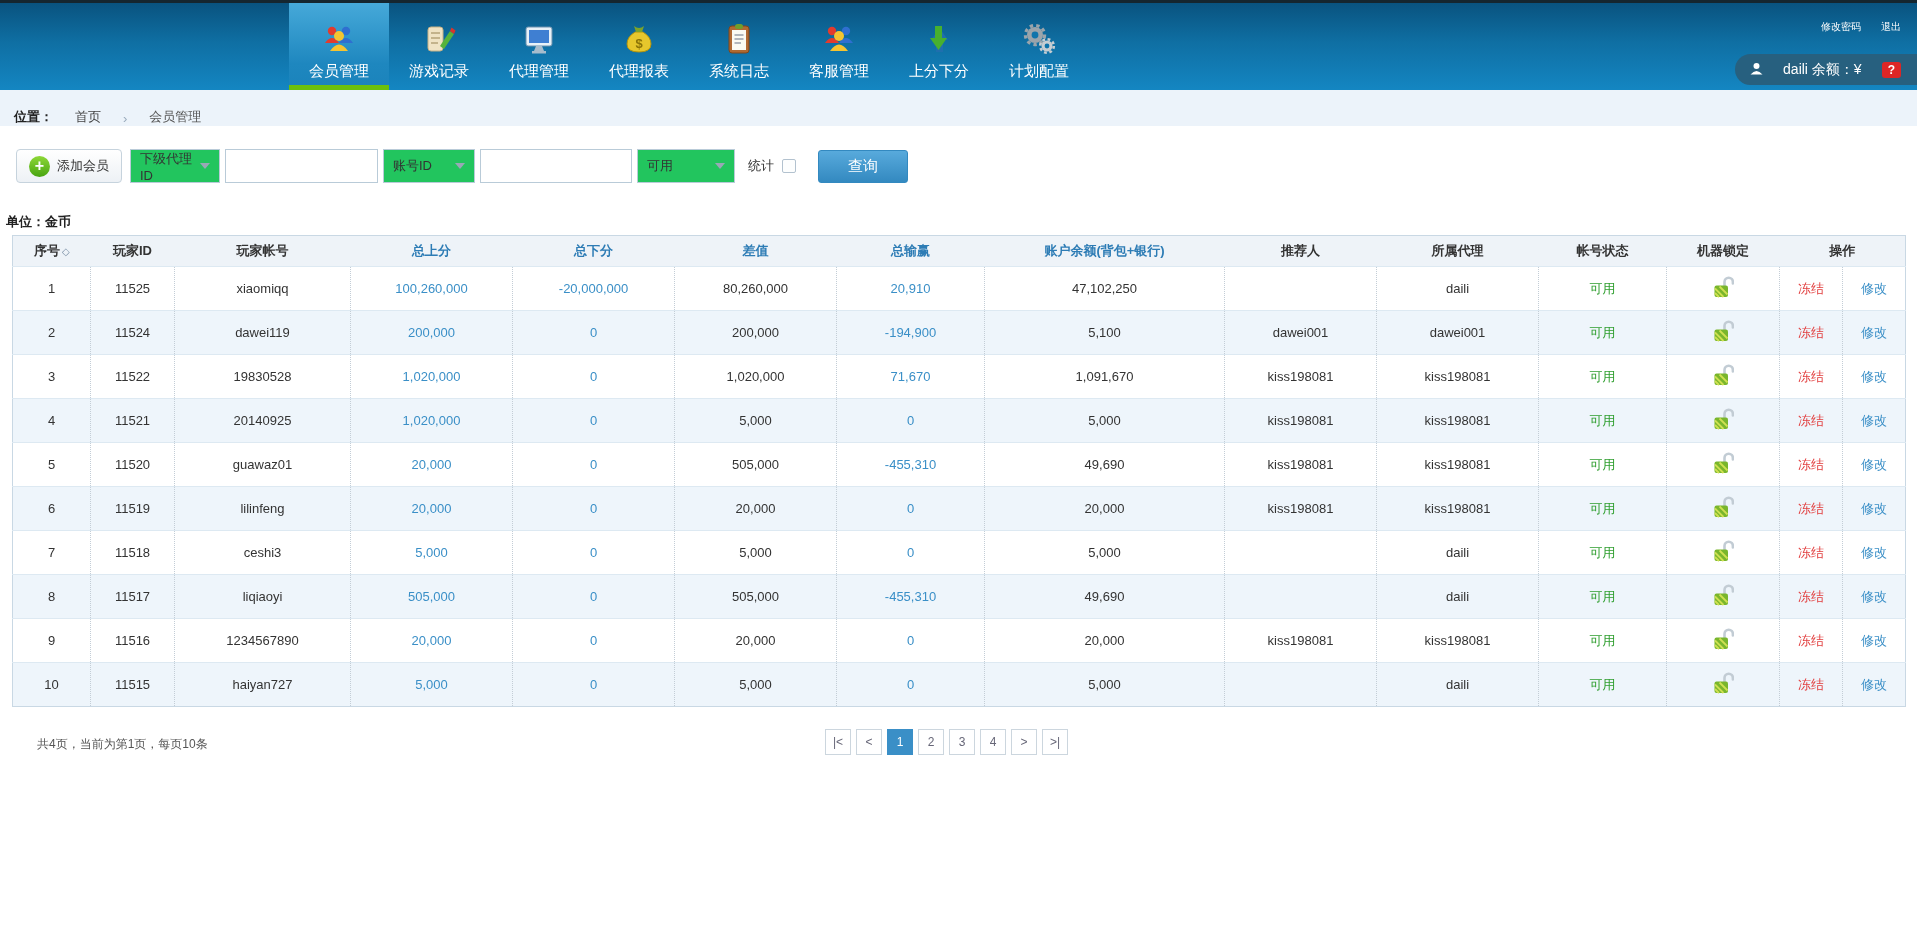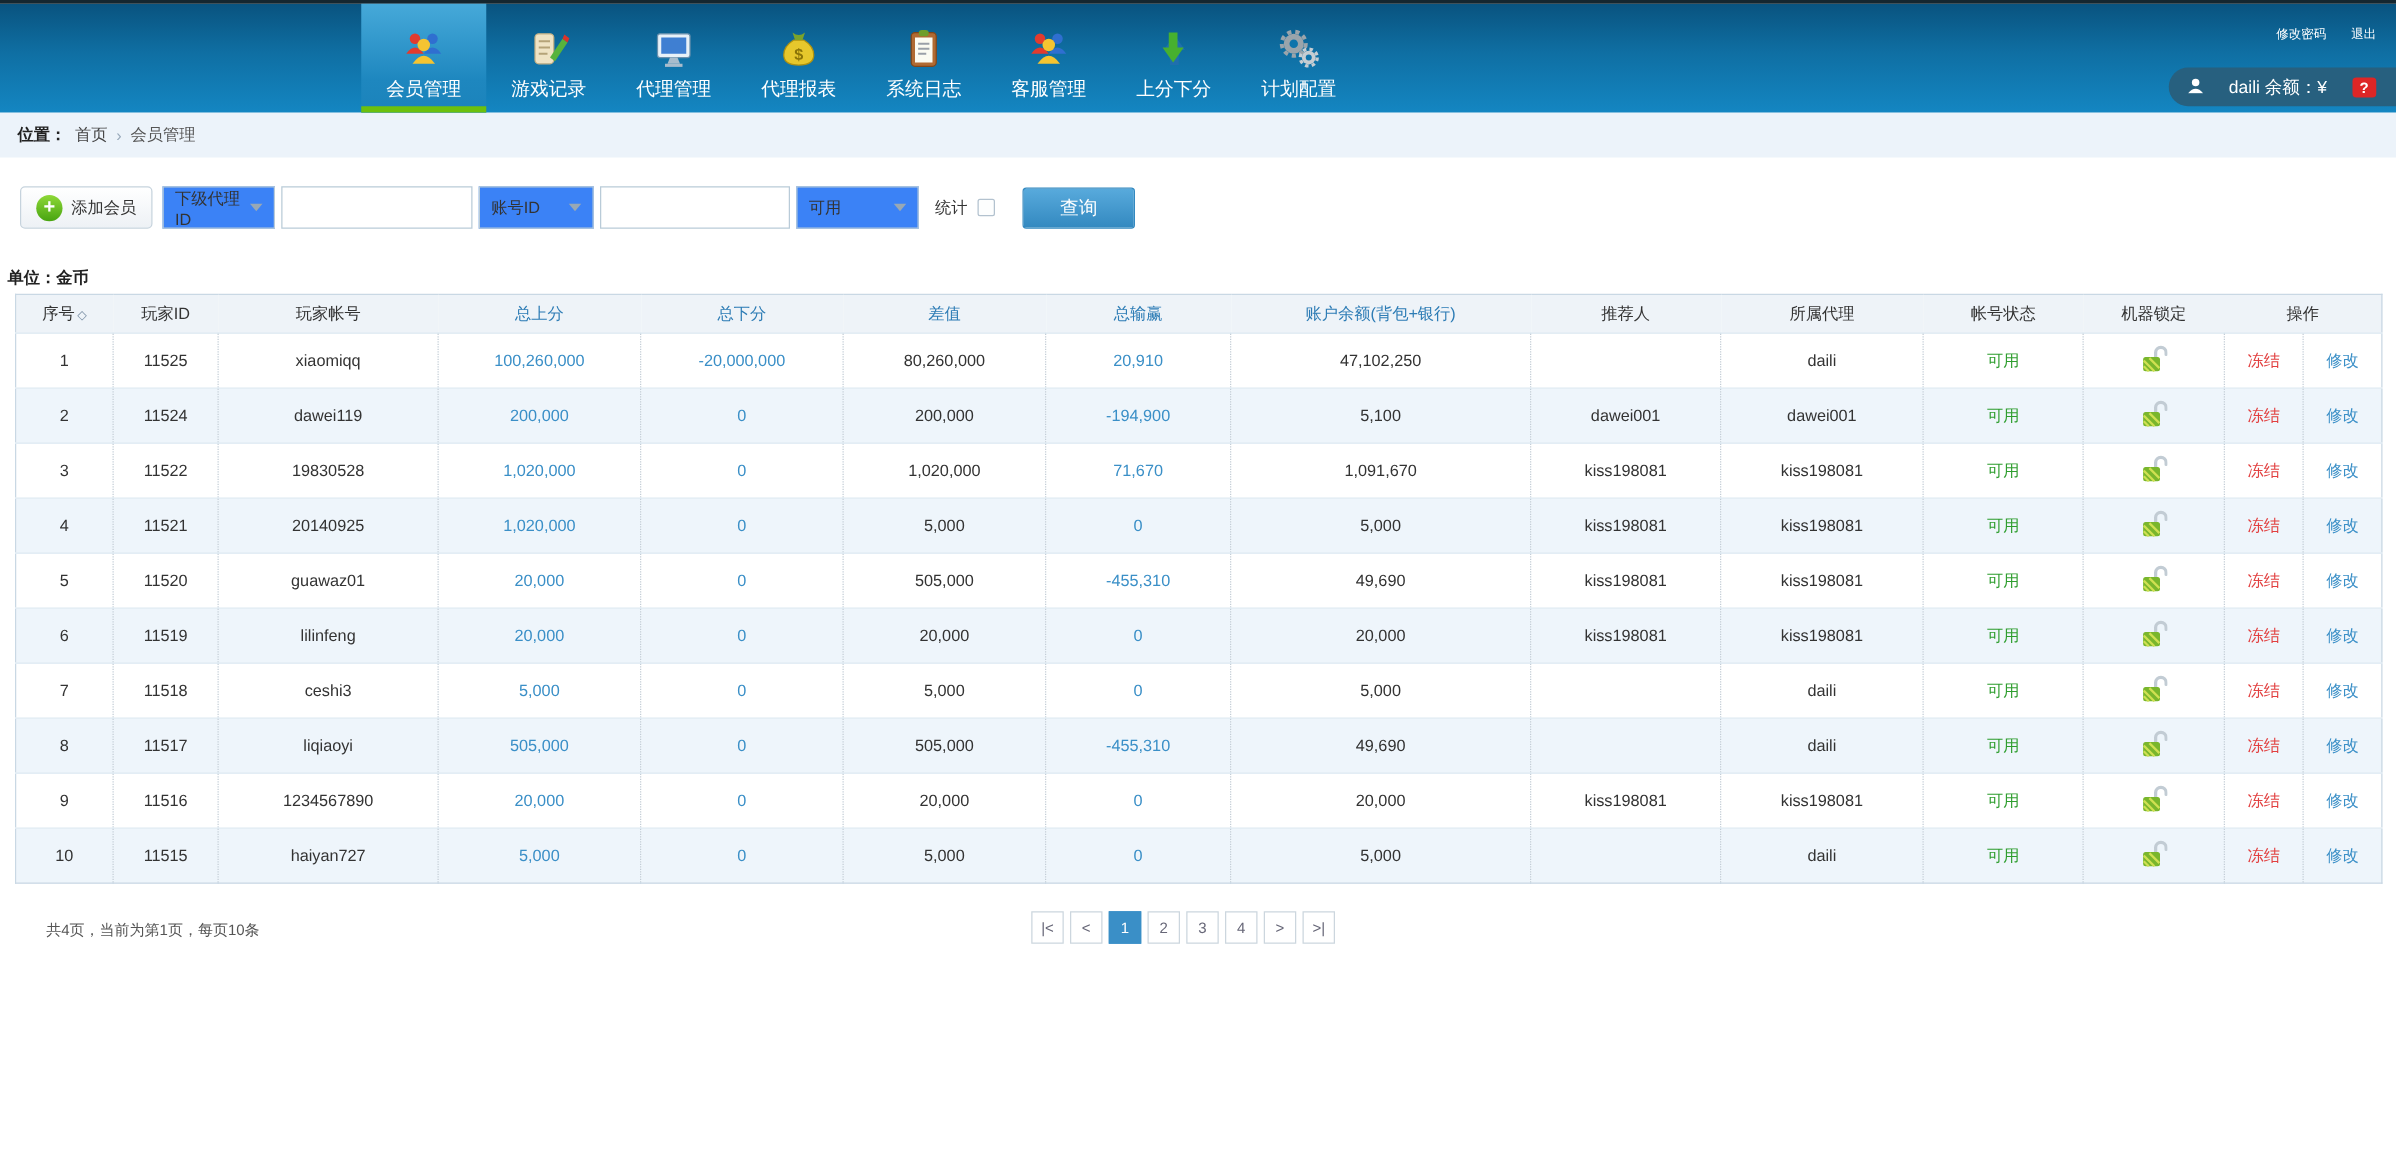--- a/index.html
+++ b/index.html
@@ -19,36 +19,36 @@
   .nav-item.active::after { content:""; position:absolute; left:0; right:0; bottom:0; height:5px; background:#6cc00d; }
   .top-links { position:absolute; top:17px; right:16px; display:flex; gap:20px; }
   .top-links a { color:#fff; font-size:10px; text-decoration:none; cursor:pointer; }
   .account-pill { position:absolute; top:51px; right:0; height:31px; background:#27607f;
     border-radius:16px 0 0 16px; display:flex; align-items:center; gap:20px;
     padding:0 16px 0 15px; color:#fff; font-size:14px; cursor:pointer; }
   .badge { background:#dd2626; color:#fff; border-radius:3px; font-size:12px;
     padding:1px 6px; font-weight:bold; cursor:pointer; }
 
   
-  .breadcrumb { height:36px; background:#ecf3fa; display:flex; align-items:center;
-    padding-left:14px; gap:7px; font-size:13px; color:#444; }
+  .breadcrumb { height:36px; background:#ecf3fa; display:flex; align-items:flex-end;
+    padding-left:14px; gap:22px; font-size:13px; color:#444; }
   .breadcrumb .loc { font-weight:bold; color:#222; }
   .breadcrumb a { color:#444; text-decoration:none; cursor:pointer; }
   .breadcrumb .sep { color:#9ab; }
   .breadcrumb .cur { color:#555; }
 
   
   .filter-bar { display:flex; align-items:center; margin:23px 0 0 16px; height:34px; }
   .btn-add { display:flex; align-items:center; gap:7px; height:34px; padding:0 12px;
     background:linear-gradient(#ffffff,#edf1f5); border:1px solid #c6d3dd; border-radius:4px;
     font-size:13px; color:#333; cursor:pointer; }
   .plus-circle { width:21px; height:21px; border-radius:50%;
     background:linear-gradient(#8ed838,#48a410); color:#fff; font-size:16px; font-weight:bold;
     line-height:20px; text-align:center; }
-  .sel { height:34px; border:1px solid #b9cbd8; background:#3b82f6; display:flex; align-items:center;
+  .sel { height:34px; border:1px solid #b9cbd8; background:#22c55e; display:flex; align-items:center;
     justify-content:space-between; padding:0 9px; font-size:13px; color:#333; cursor:pointer; }
   .caret { width:0; height:0; border-left:5px solid transparent; border-right:5px solid transparent;
     border-top:6px solid #98a8b5; }
   .inp { height:34px; border:1px solid #b9cbd8; background:#fff; padding:0 8px; font-size:13px; outline:none; }
   .sel1 { width:90px; margin-left:8px; }
   .inp1 { width:153px; margin-left:5px; }
   .sel2 { width:92px; margin-left:5px; }
   .inp2 { width:152px; margin-left:5px; }
   .sel3 { width:98px; margin-left:5px; }
   .stats-label { margin-left:13px; font-size:13px; color:#333; }
@@ -56,21 +56,21 @@
     background:#fdfefe; margin-left:8px; cursor:pointer; }
   .btn-query { margin-left:22px; width:90px; height:33px; border:1px solid #3389c0; border-radius:3px;
     background:linear-gradient(#58aadc,#3389c0); color:#fff; font-size:15px; cursor:pointer;
     font-family:inherit; }
 
   
   .unit { margin:30px 0 4px 6px; font-size:13px; font-weight:bold; color:#222; }
   table.grid { border-collapse:collapse; table-layout:fixed; width:1893px; margin-left:12px;
     font-size:13px; border:1px solid #c9d8e4; }
   .grid thead tr { background:#eef3f8; height:31px; }
-  .grid th { font-weight:normal; color:#333; text-align:center; font-size:13px; }
+  .grid th { font-weight:bold; color:#333; text-align:center; font-size:13px; }
   .grid th.hblue { color:#2d7cb5; cursor:pointer; }
   .grid .sort { font-size:10px; color:#7a8fa5; margin-left:2px; }
   .grid tbody tr { height:43px; background:#fff; border-top:1px solid #dde9f2; }
   .grid tbody tr:nth-child(even) { background:#eef5fb; }
   .grid td { text-align:center; color:#333; border-left:1px dotted #c3cdd6; }
   .grid td:first-child, .grid th:first-child { border-left:none; }
   .grid td.vblue { color:#3a8fc7; cursor:pointer; }
   .grid td.vgreen { color:#2f9e2f; }
   .td-ops { padding:0; }
   .ops-wrap { display:flex; height:43px; align-items:stretch;font-family:Liberation Serif, serif; }

